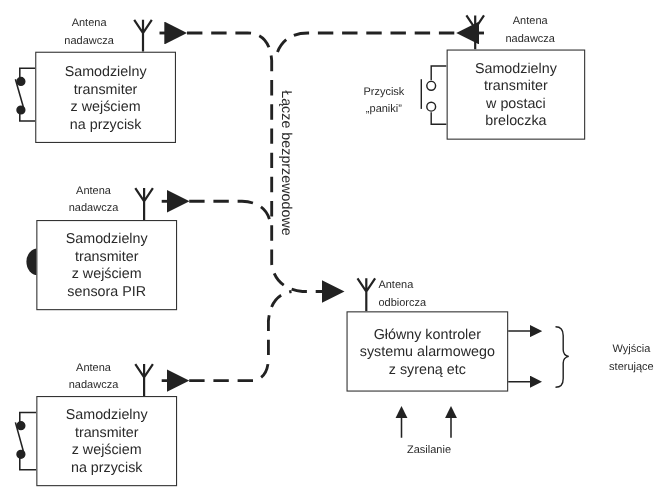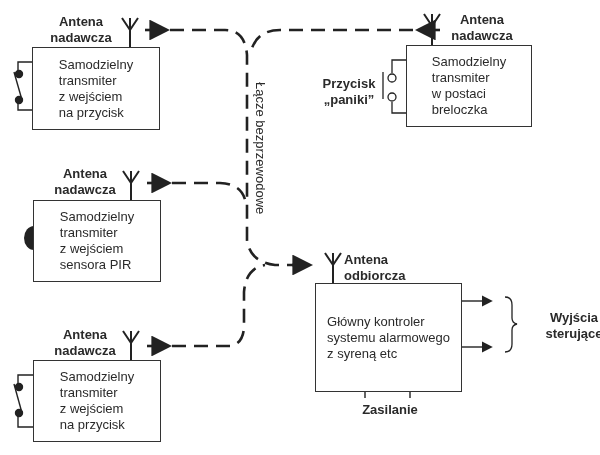--- a/index.html
+++ b/index.html
@@ -1,20 +1,20 @@
 <!DOCTYPE html>
 <html><head>
 <meta charset="utf-8">
 <style>
   html, body { margin:0; padding:0; background:#ffffff; }
   body { width:600px; height:455px; position:relative; overflow:hidden; font-family:"Liberation Sans", sans-serif; color:#2a2a2a; }
   svg.wires { position:absolute; left:0; top:0; }
-  .box { position:absolute; border:1.6px solid #333; background:#fff; box-sizing:border-box; display:flex; align-items:center; justify-content:center; }
+  .box { position:absolute; border:1.6px solid #333; background:#fff; box-sizing:border-box; display:flex; align-items:center; justify-content:center; text-align:center; }
   .box .txt { font-size:13px; line-height:16px; white-space:pre-line; }
-  .lbl { position:absolute; font-size:13px; line-height:16px; text-align:center; white-space:pre-line;font-weight:bold; }
+  .lbl { position:absolute; font-size:10px; line-height:16px; text-align:center; white-space:pre-line; }
   .vlbl { position:absolute; font-size:13px; transform:rotate(90deg); transform-origin:left top; white-space:nowrap; }
 </style>
 </head>
 <body>
 
 <svg class="wires" width="600" height="455" viewBox="0 0 600 455">
   <defs>
     <marker id="ah" markerWidth="8" markerHeight="8" refX="6" refY="4" orient="auto">
         <path d="M0,0 L8,4 L0,8 z" fill="#222"></path>
       </marker>
@@ -117,20 +117,20 @@
 nadawcza</div>
 <div class="box" style="left:33px;top:360px;width:128px;height:82px">
   <span class="txt">Samodzielny
 transmiter
 z wejściem
 na przycisk</span>
 </div>
 
 <div class="lbl" style="left:344px;top:252px;width:60px;text-align:left">Antena
 odbiorcza</div>
-<div class="box" style="left:315px;top:283px;width:147px;height:109px">
+<div class="box" style="left:315px;top:283px;width:147px;height:73px">
   <span class="txt">Główny kontroler
 systemu alarmowego
 z syreną etc</span>
 </div>
 <div class="lbl" style="left:539px;top:310px;width:70px">Wyjścia
 sterujące</div>
 <div class="lbl" style="left:345px;top:402px;width:90px">Zasilanie</div>
 
 </body></html>

